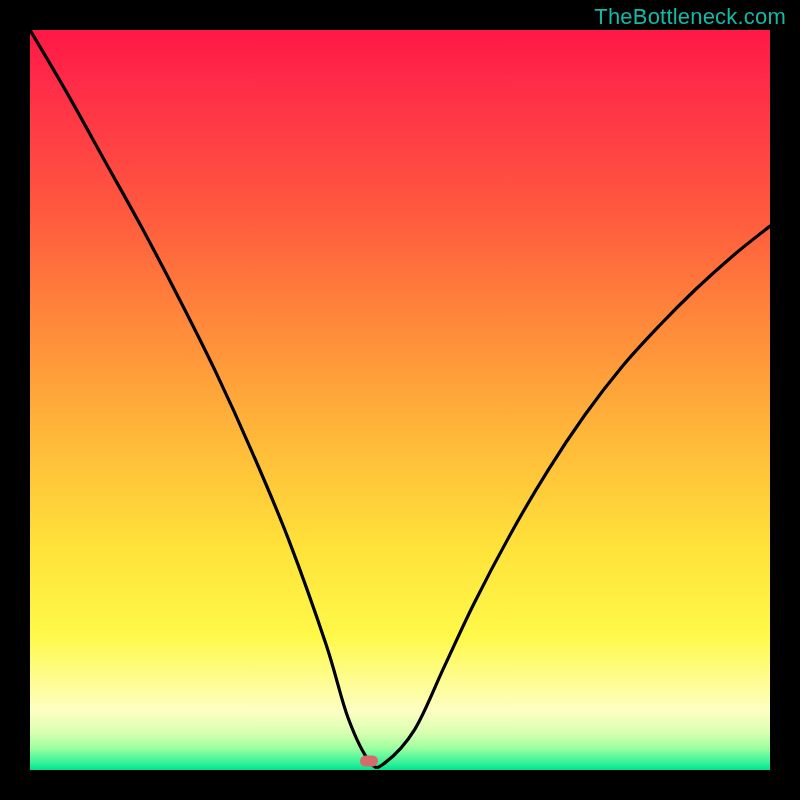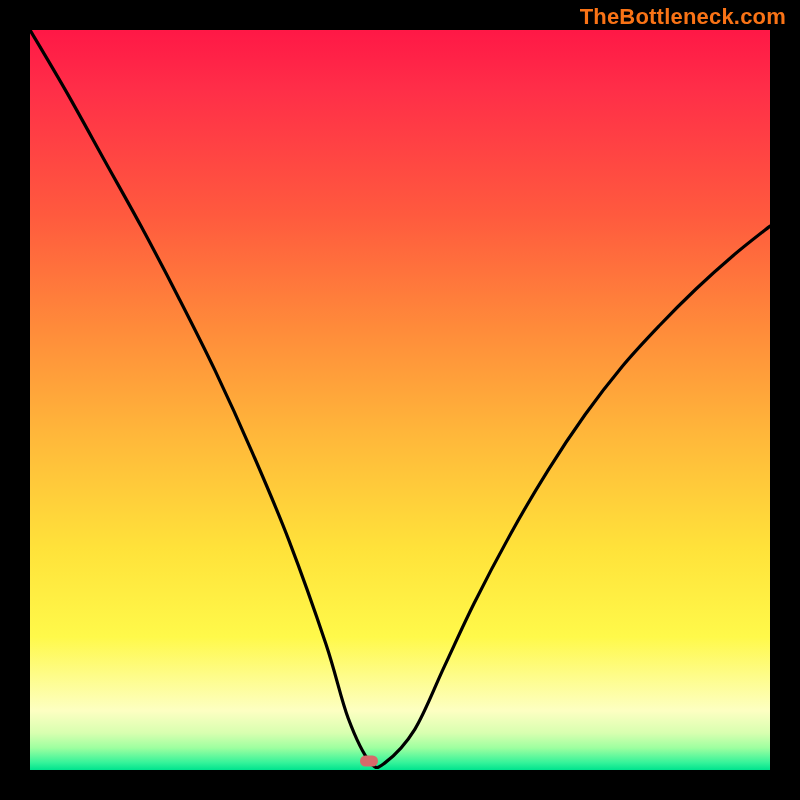--- a/index.html
+++ b/index.html
@@ -61,23 +61,23 @@
     width: 18px;
     height: 11px;
     border-radius: 6px;
     background: #d76a6a;
     transform: translate(-50%, -50%);
   }
   .watermark {
     position: absolute;
     top: 4px;
     right: 14px;
-    color: #f97316;
+    color: #14b8a6;
     font-size: 22px;
-    font-weight: 700;
+    font-weight: 400;
     letter-spacing: 0.2px;
   }
 </style>
 </head>
 <body>
 
 <div class="frame">
 
   <div class="watermark">TheBottleneck.com</div>
 

